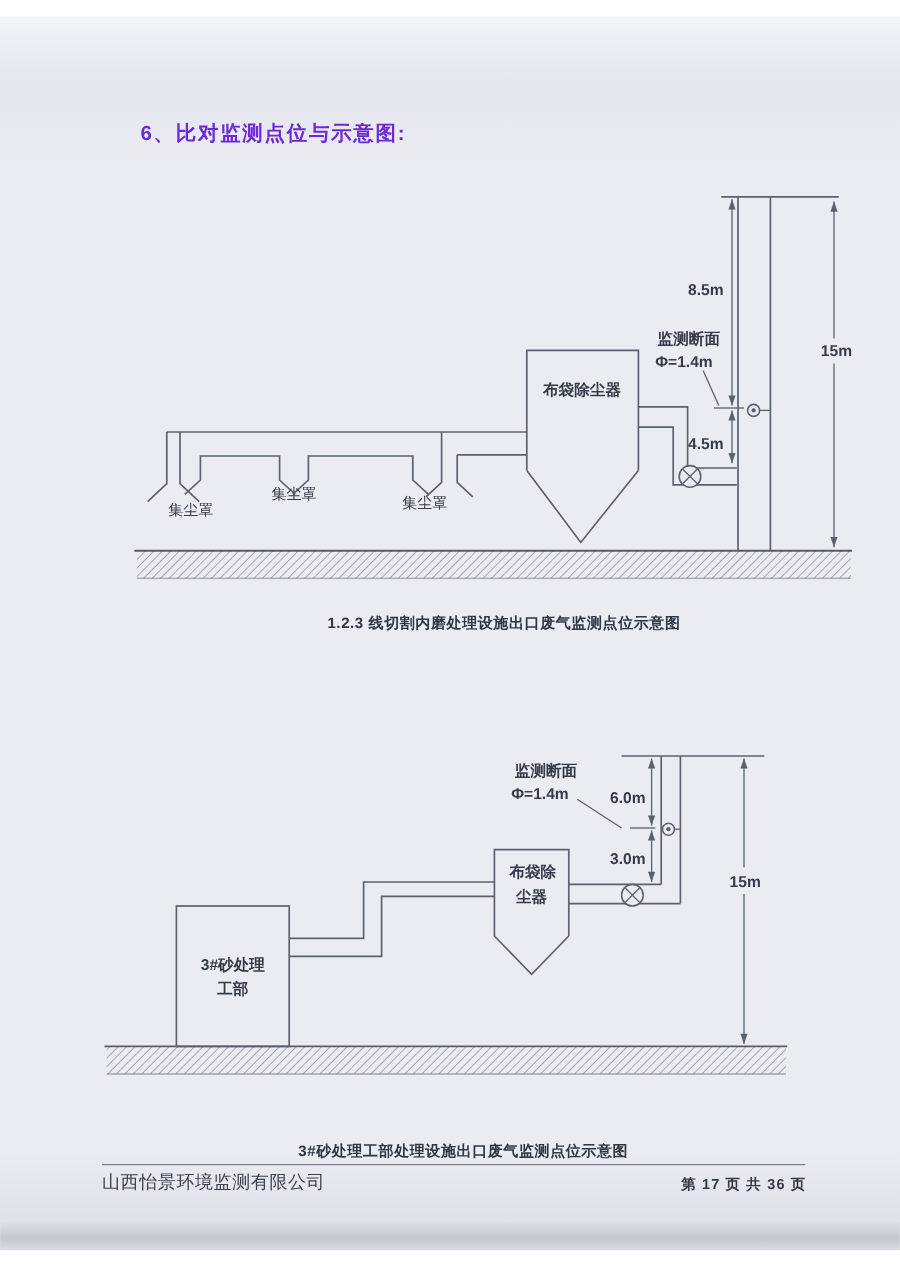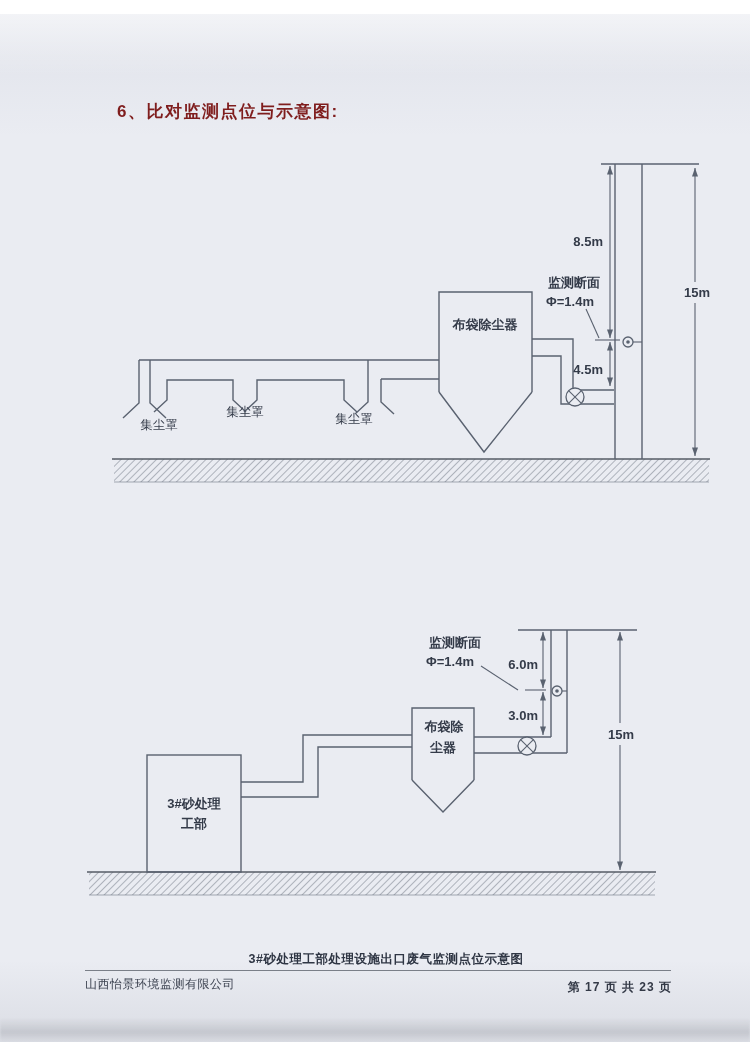--- a/index.html
+++ b/index.html
@@ -14,26 +14,26 @@
   .paper{position:absolute;left:0;top:14px;width:750px;height:1028px;background:var(--page-bg);}
   .paper-tint{position:absolute;left:0;top:14px;width:750px;height:1028px;pointer-events:none;
         background:
           linear-gradient(180deg, rgba(255,255,255,.55) 0%, rgba(255,255,255,0) 6%),
           linear-gradient(180deg, rgba(120,125,150,.06) 4%, rgba(0,0,0,0) 12%),
           linear-gradient(180deg, rgba(0,0,0,0) 92%, rgba(120,125,140,.10) 98%);}
   .scan-bottom-band{position:absolute;left:0;top:1018px;width:750px;height:26px;
         background:linear-gradient(180deg, rgba(150,153,160,0) 0%, rgba(150,153,160,.35) 55%, rgba(150,153,160,0) 100%);
         filter:blur(1px);}
   .scan-bottom-white{position:absolute;left:0;top:1042px;width:750px;height:19px;background:#fff;}
-  .title{position:absolute;left:117px;top:100px;font-size:17px;font-weight:700;color:#7f1d1d;letter-spacing:1.5px;text-align:right;}
+  .title{position:absolute;left:117px;top:100px;font-size:17px;font-weight:700;color:#6d28d9;letter-spacing:1.5px;text-align:right;}
   .caption{position:absolute;font-size:12.5px;font-weight:700;color:#2f3644;text-align:center;letter-spacing:0.5px;}
   .caption1{left:170px;top:511px;width:500px;}
   .caption2{left:136px;top:951px;width:500px;}
   .footer-rule{position:absolute;left:85px;top:970px;width:586px;height:1px;background:#7a7f88;}
-  .footer-left{position:absolute;left:85px;top:976px;font-size:12px;color:#3c4250;letter-spacing:0.5px;}
+  .footer-left{position:absolute;left:85px;top:976px;font-size:15px;color:#3c4250;letter-spacing:0.5px;}
   .footer-right{position:absolute;left:472px;top:979px;width:200px;text-align:right;font-size:12px;font-weight:600;color:#333946;letter-spacing:1px;}
   svg.diagram{position:absolute;left:0;top:0;}
   .ln{stroke:var(--line);stroke-width:1.4;fill:none;}
   .thin{stroke-width:1.1;}
   .arrow{fill:var(--line);stroke:none;}
   .sym{stroke:var(--line);stroke-width:1.3;fill:var(--page-bg);}
   .dot{fill:var(--line);stroke:none;}
   .lbl{fill:var(--ink);font-family:"Liberation Sans","DejaVu Sans",sans-serif;font-size:13px;font-weight:600;}
   .lbl-s{font-size:12.5px;font-weight:500;}
   .ground-top{stroke:#565c66;stroke-width:1.6;}
@@ -129,20 +129,21 @@
 
     <g>
       <line class="ln thin" x1="695" y1="168" x2="695" y2="282"></line>
       <line class="ln thin" x1="695" y1="303" x2="695" y2="456"></line>
       <path class="arrow" d="M695,168 l-3,8.5 h6 z"></path>
       <path class="arrow" d="M695,456 l-3,-8.5 h6 z"></path>
       <text class="lbl" x="697" y="297" text-anchor="middle">15m</text>
     </g>
   </svg>
 
+  <div class="caption caption1">1.2.3 线切割内磨处理设施出口废气监测点位示意图</div>
 
   <svg class="diagram" width="750" height="400" viewBox="0 0 750 400" style="top:560px;">
 
     <g>
       <rect x="89" y="312" width="566" height="23" fill="url(#hatch)"></rect>
       <line class="ln ground-top" x1="87" y1="312" x2="656" y2="312"></line>
       <line class="ln thin" x1="89" y1="335" x2="655" y2="335" opacity="0.5"></line>
     </g>
 
     <g>
@@ -210,17 +211,17 @@
       <path class="arrow" d="M620,72 l-3,8.5 h6 z"></path>
       <path class="arrow" d="M620,310 l-3,-8.5 h6 z"></path>
       <text class="lbl" x="621" y="179" text-anchor="middle">15m</text>
     </g>
   </svg>
 
   <div class="caption caption2">3#砂处理工部处理设施出口废气监测点位示意图</div>
 
   <div class="footer-rule"></div>
   <div class="footer-left">山西怡景环境监测有限公司</div>
-  <div class="footer-right">第 17 页 共 23 页</div>
+  <div class="footer-right">第 17 页 共 36 页</div>
 
   <div class="scan-bottom-band"></div>
   <div class="scan-bottom-white"></div>
 </div>
 
 </body></html>

